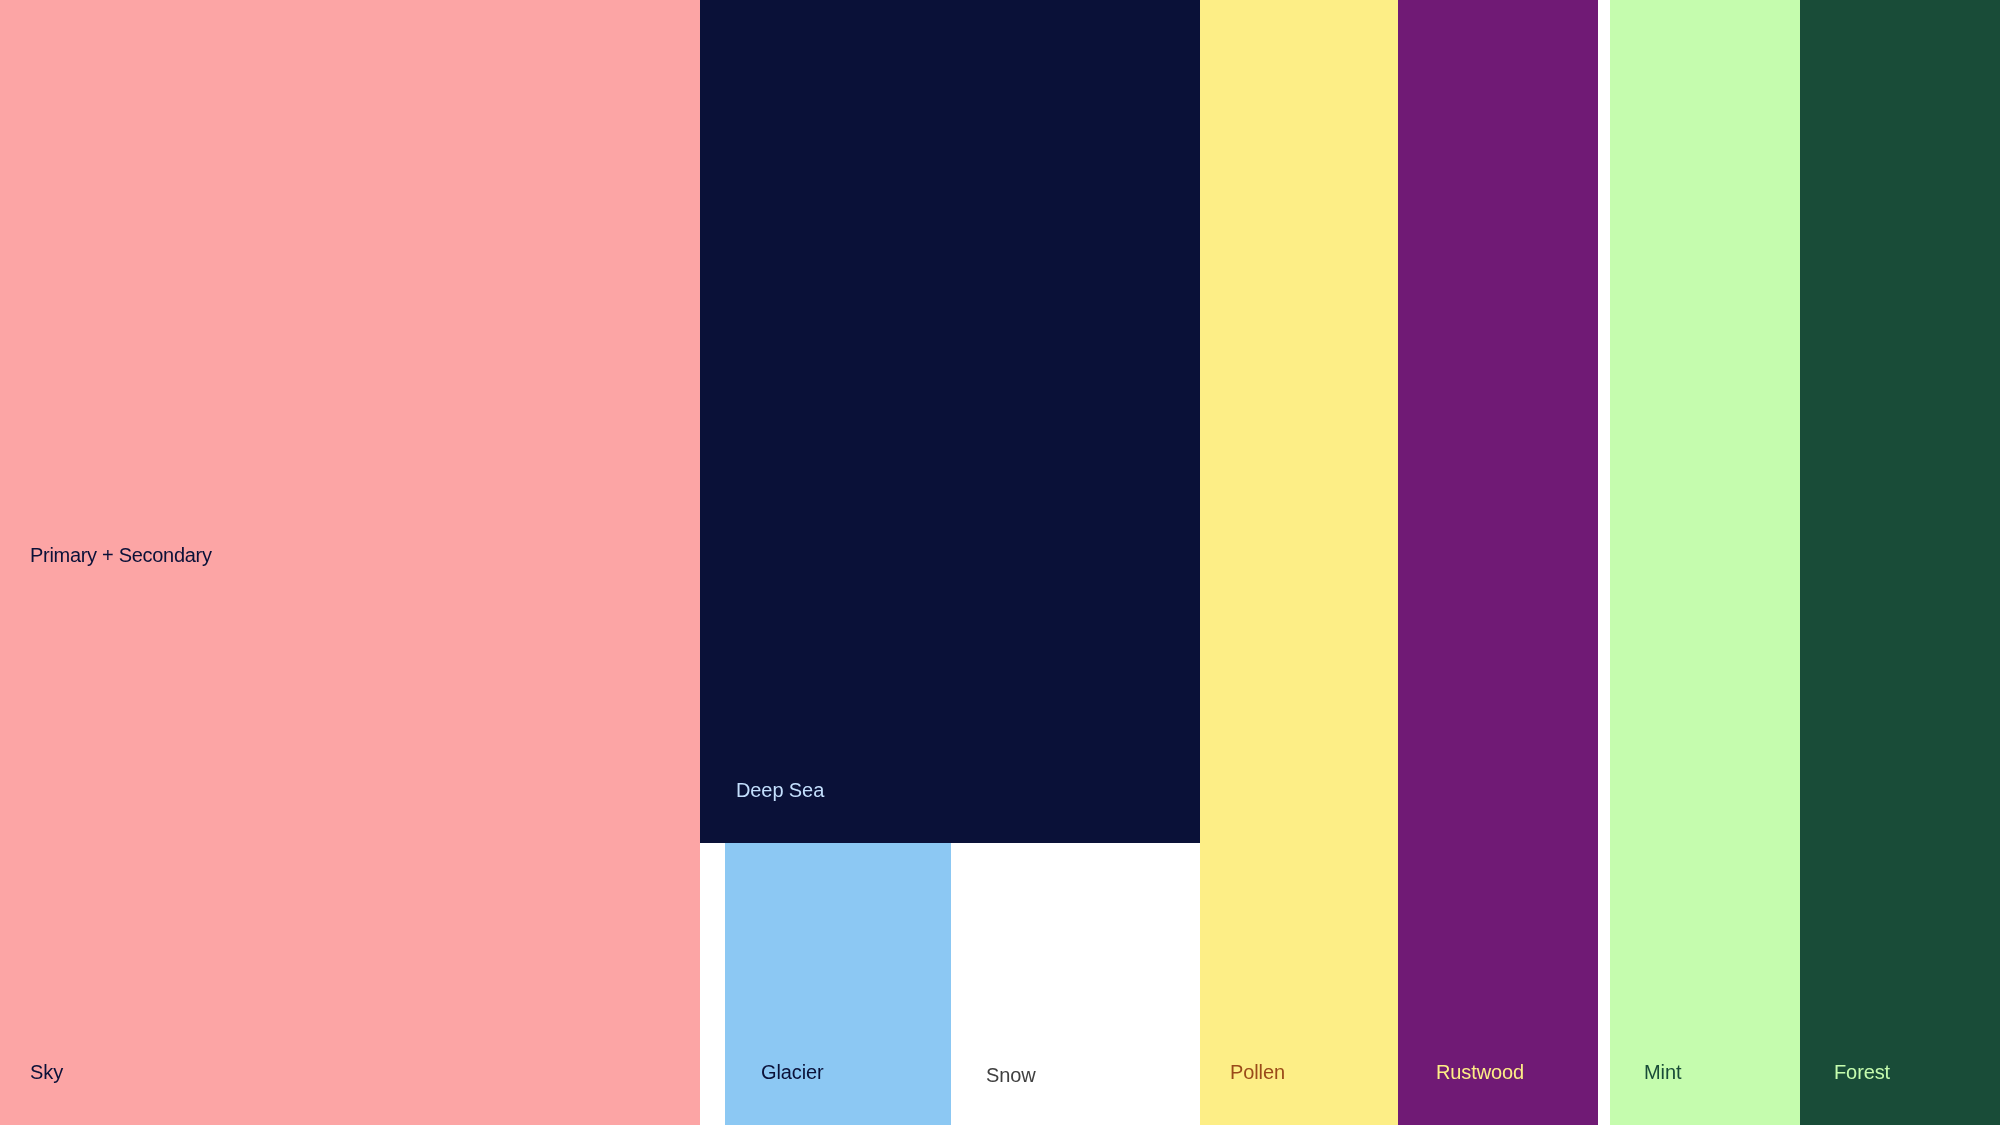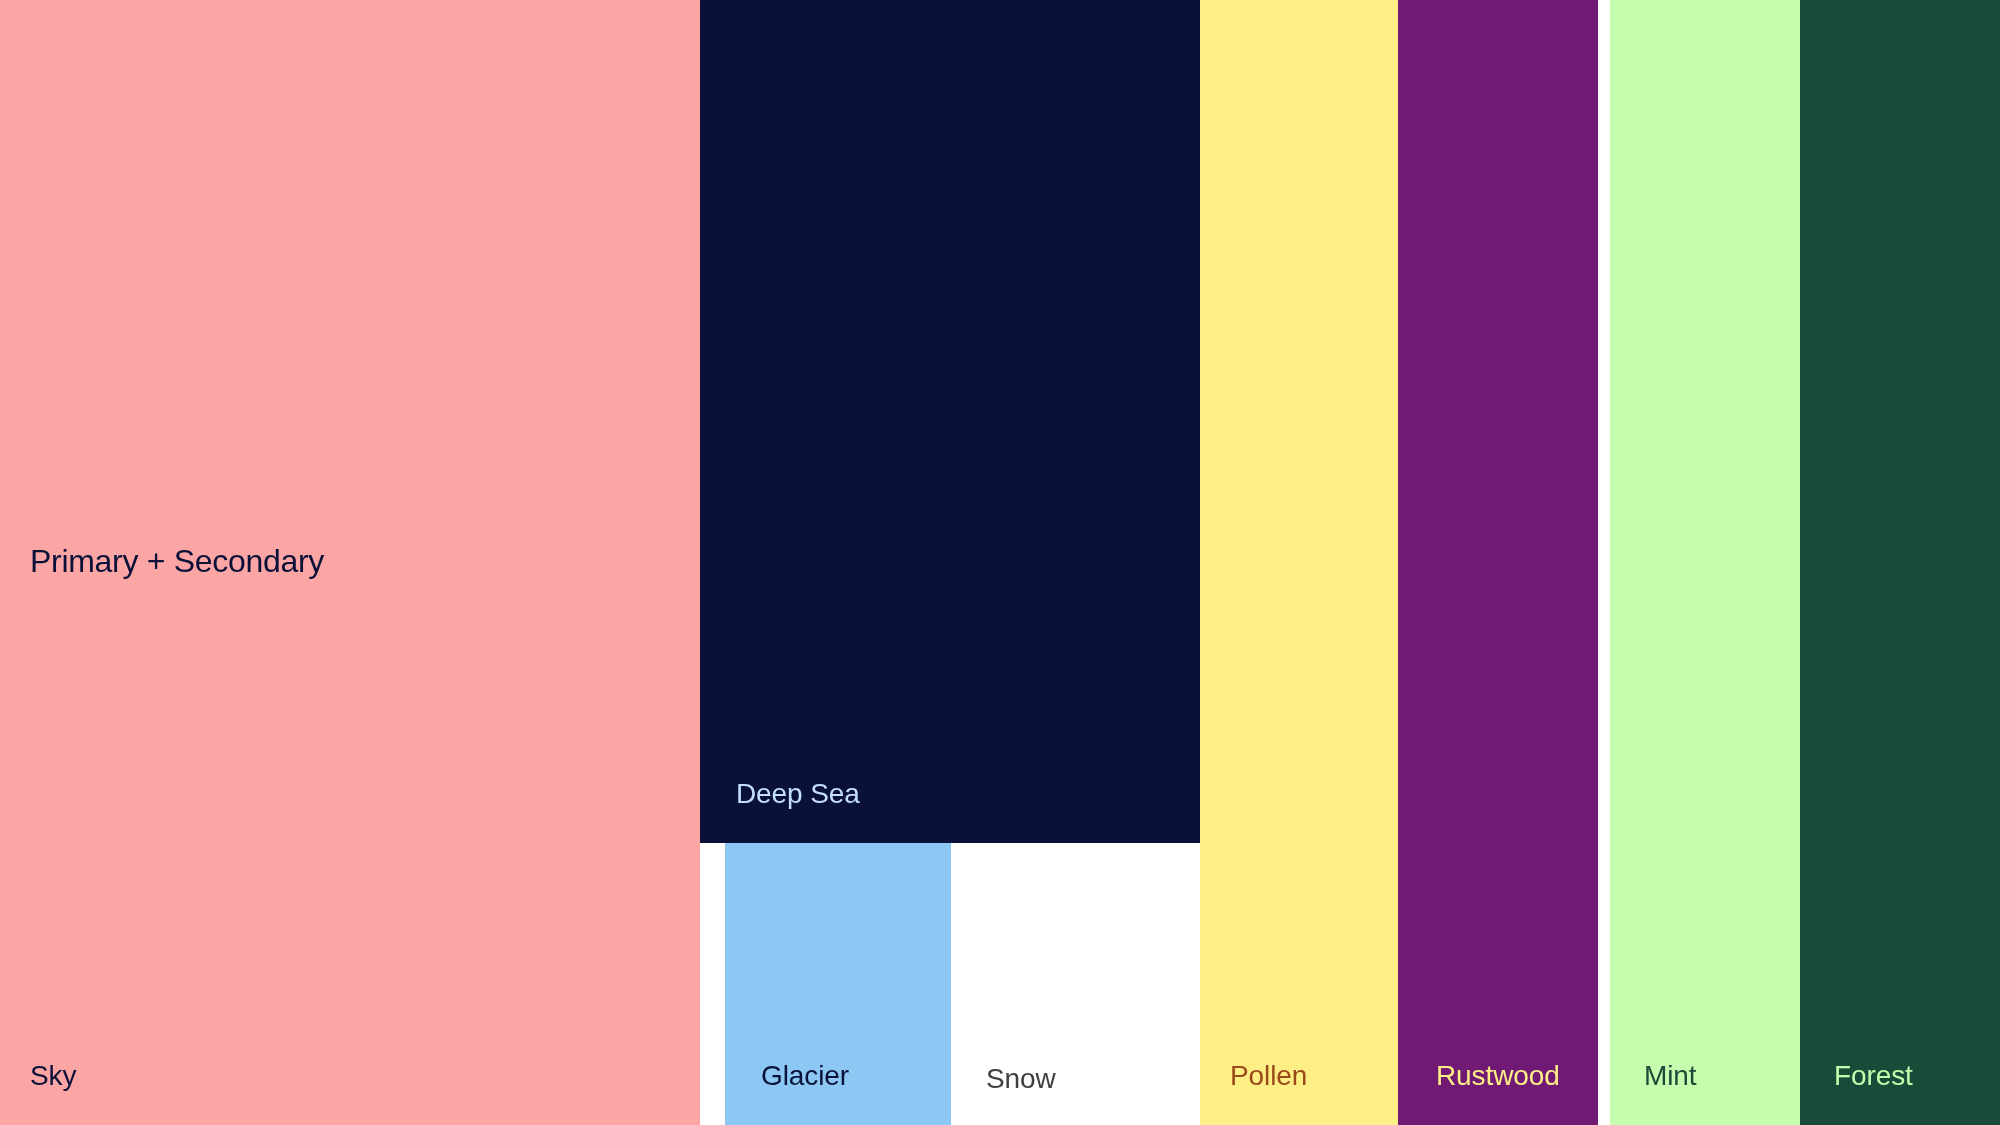--- a/index.html
+++ b/index.html
@@ -17,33 +17,33 @@
     height:1125px;
   }
 
   .swatch {
     position:absolute;
     overflow:hidden;
   }
 
   .swatch-label {
     position:absolute;
-    font-size:28px;
+    font-size:20px;
     font-weight:400;
     letter-spacing:-0.1px;
     white-space:nowrap;
     line-height:1;
   }
 
   
   .heading {
     position:absolute;
     left:30px;
     top:545px;
-    font-size:32px;
+    font-size:20px;
     font-weight:400;
     letter-spacing:-0.3px;
     white-space:nowrap;
     line-height:1;
     text-align:right;
   }
 </style>
 </head>
 <body>
 

